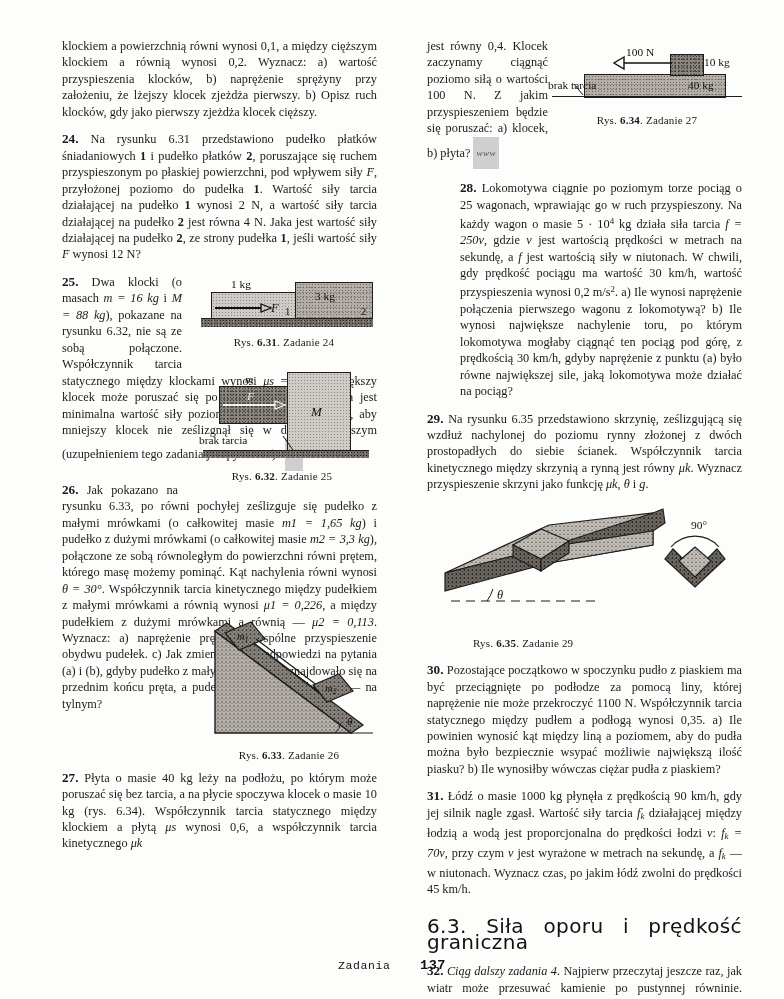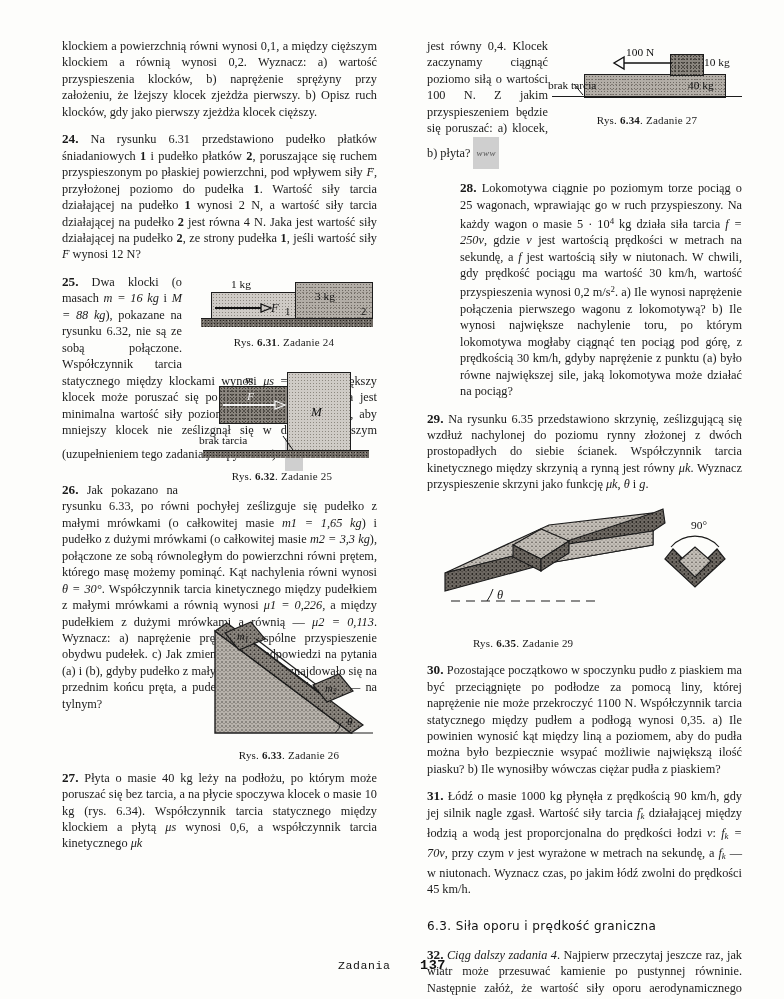--- a/index.html
+++ b/index.html
@@ -85,21 +85,21 @@
 
   
   .floatfig {
     float: right;
     clear: right;
     margin: 2px 0 4px 9px;
   }
 
   .section-head {
     font-family: "DejaVu Sans", "Liberation Sans", sans-serif;
-    font-size: 12px;
+    font-size: 20px;
     letter-spacing: 0.4px;
     margin: 20px 0 13px 0;
     font-weight: 400;
     color: #111;
   }
 
   .footer {
     position: absolute;
     left: 0;
     right: 0;

